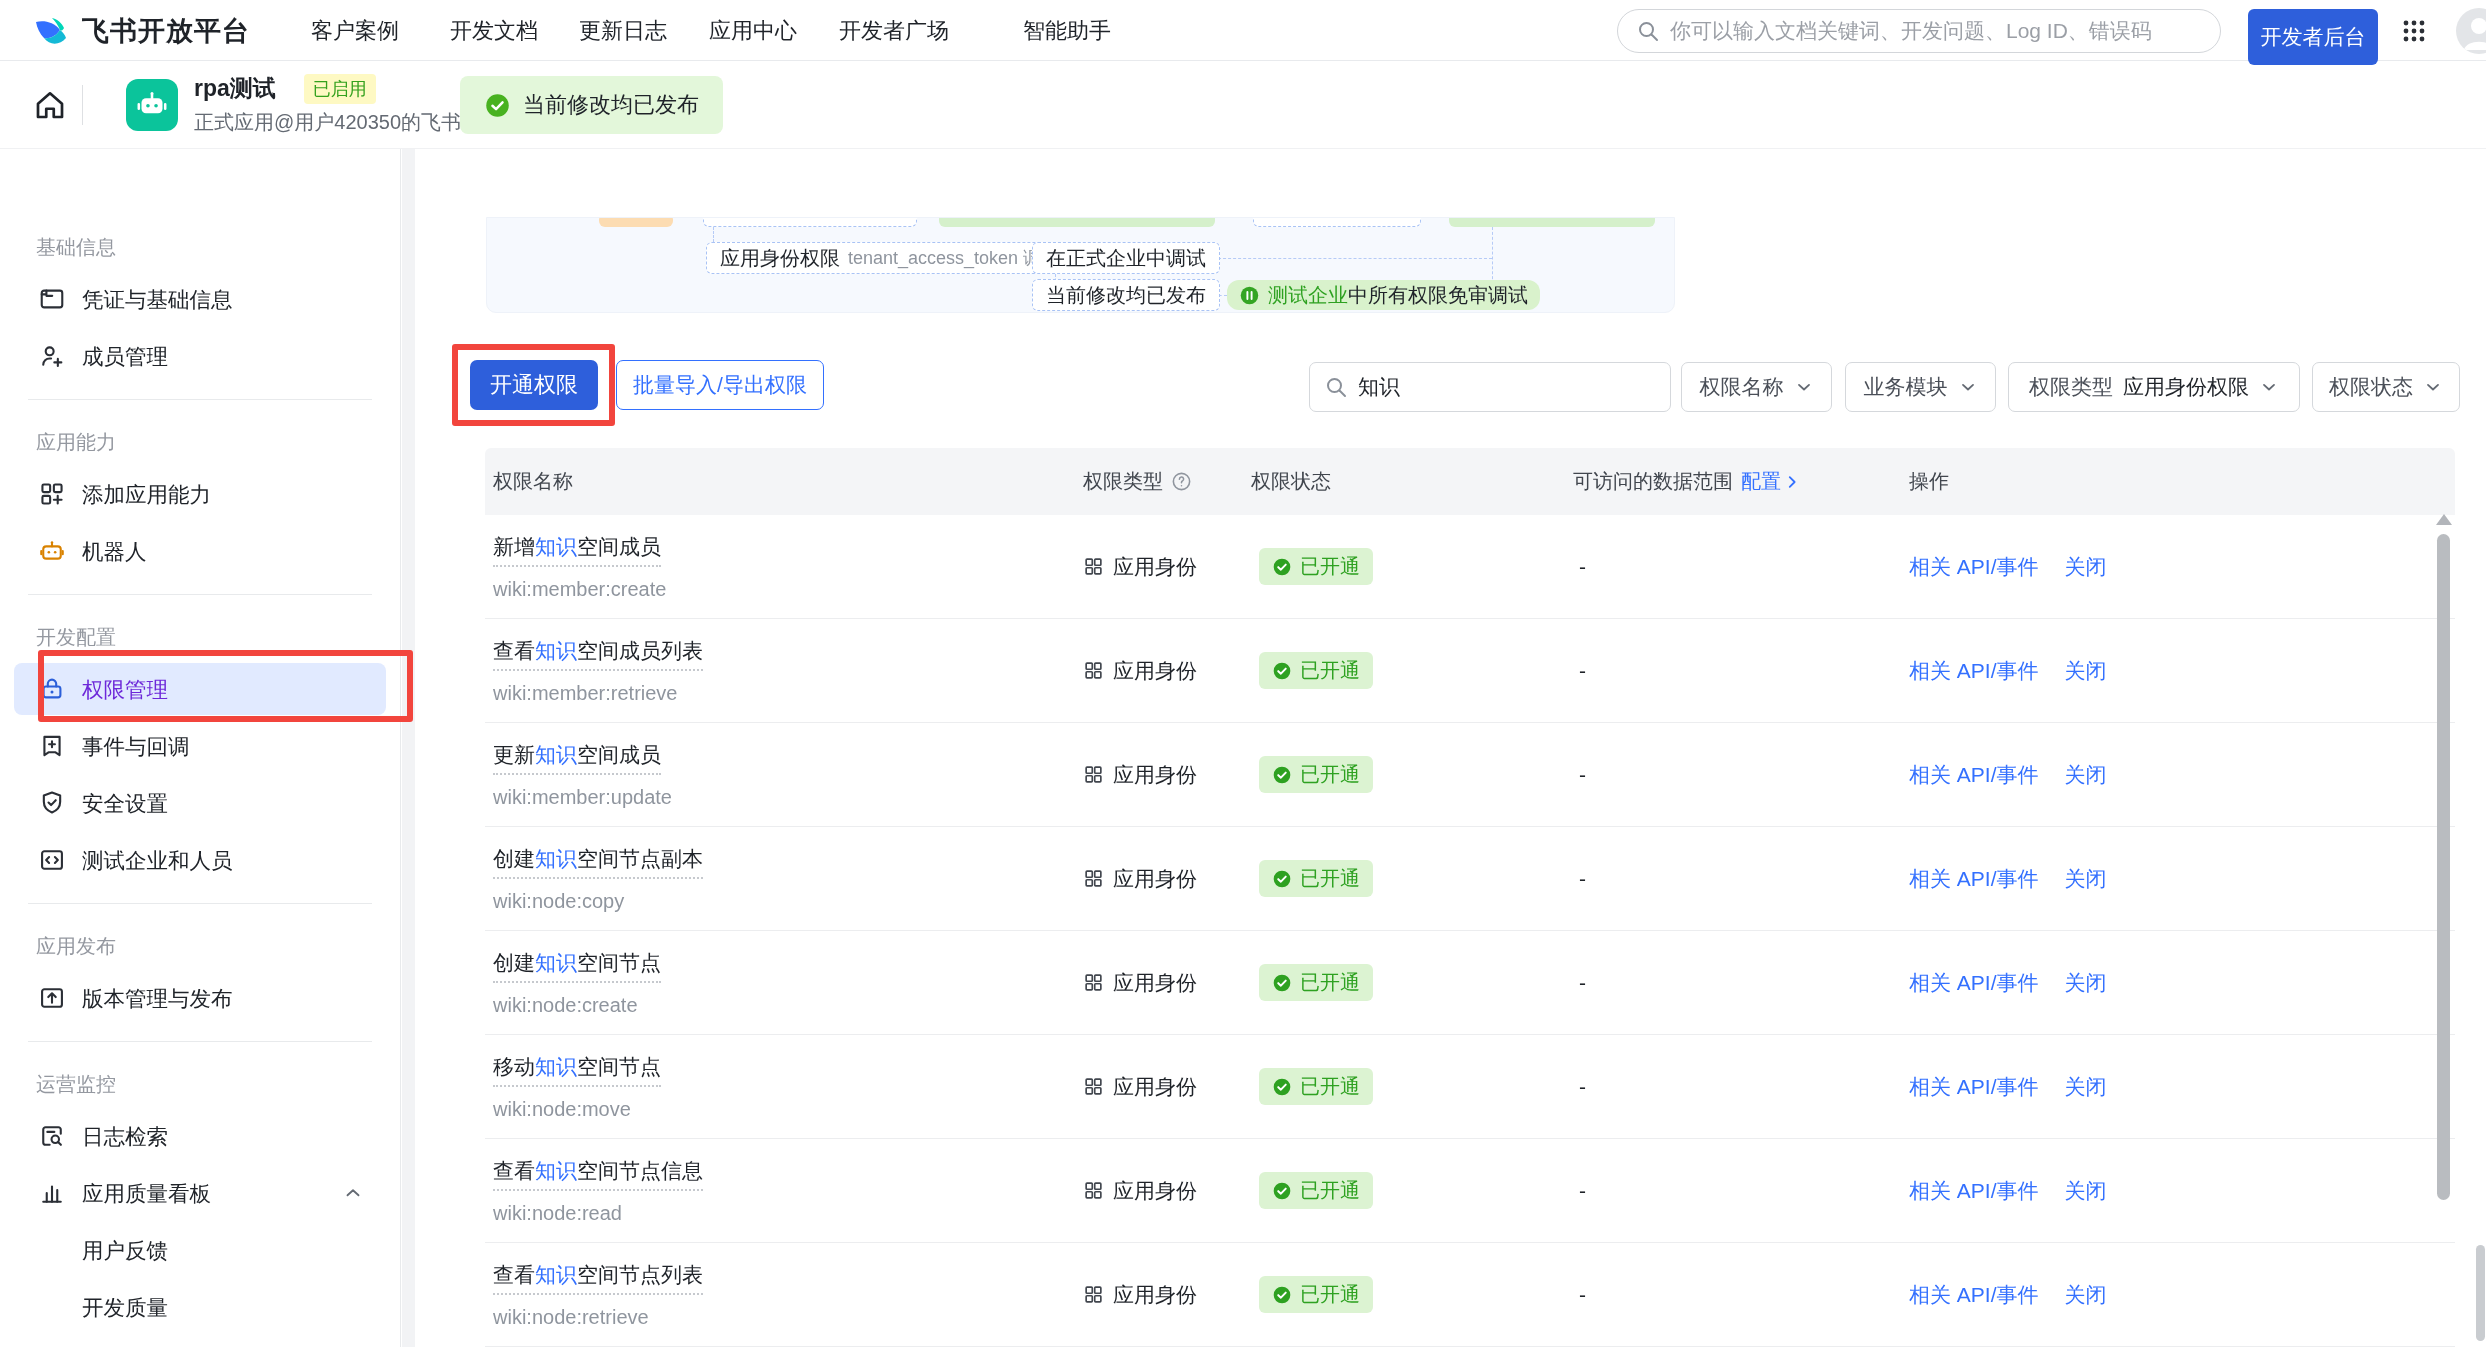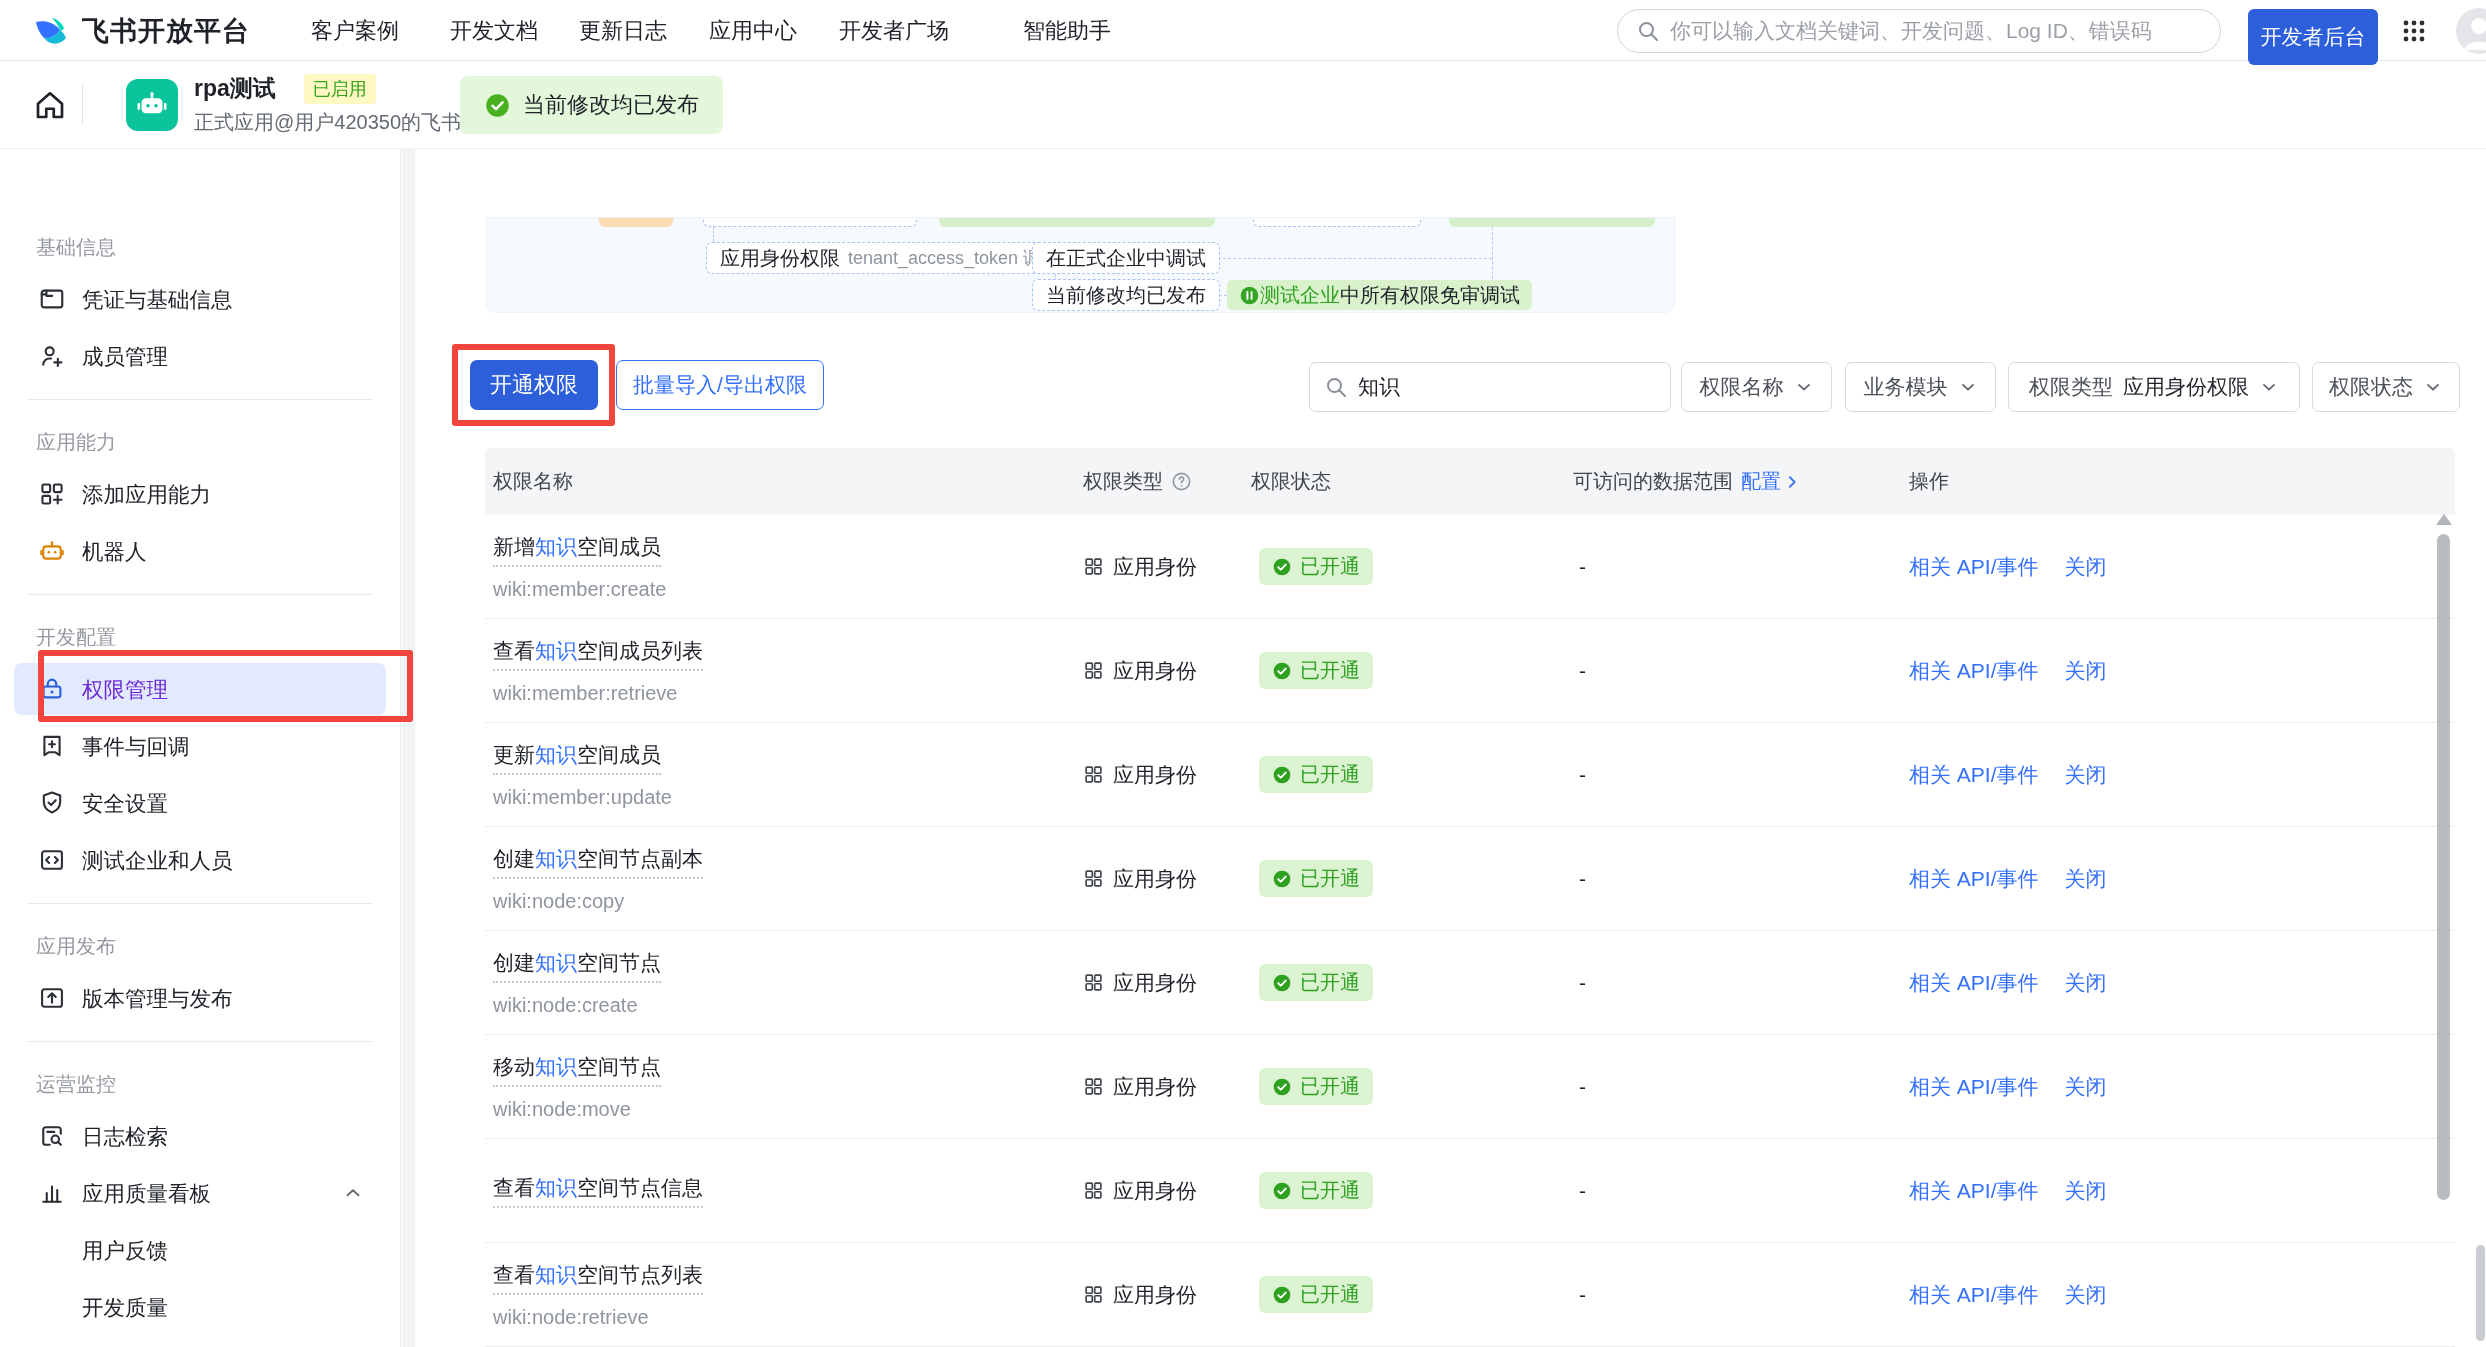--- a/index.html
+++ b/index.html
@@ -59,22 +59,22 @@
   
   .panel { position:absolute; left:486px; top:217px; width:1189px; height:96px; background:#f6f9fe;
     border:1px solid #eef2f9; border-radius:0 0 10px 10px; overflow:hidden; }
   .frag { position:absolute; border-radius:6px; }
   .dash-box { position:absolute; background:#fff; border:1.5px dashed #a9c3f5; border-radius:6px;
     display:flex; align-items:center; gap:8px; padding:0 13px; height:32px; font-size:20px; color:#1f2329;
     white-space:nowrap; }
   .dash-box .gray { font-size:18px; color:#8f959e; }
   .conn-v { position:absolute; width:0; border-left:1.5px dashed #b6cbf7; }
   .conn-h { position:absolute; height:0; border-top:1.5px dashed #b6cbf7; }
-  .free-badge { position:absolute; height:30px; background:#d9f2cc; border-radius:5px; display:flex;
-    align-items:center; gap:0; padding:0 12px; font-size:20px; white-space:nowrap; }
+  .free-badge { position:absolute; height:30px; background:#d9f2cc; border-radius:12px; display:flex;
+    align-items:center; gap:8px; padding:0 12px; font-size:20px; white-space:nowrap; }
   .free-badge .grn { color:#2ea121; }
 
   
   .btn-primary { position:absolute; left:470px; top:360px; width:128px; height:50px; background:#2e5fdb;
     color:#fff; font-size:22px; border:none; border-radius:7px; cursor:pointer; font-family:inherit; }
   .btn-outline { position:absolute; left:616px; top:360px; width:208px; height:50px; background:#fff;
     color:#3370ff; font-size:21px; border:1px solid #3370ff; border-radius:7px; cursor:pointer; font-family:inherit; }
   .tb-search { position:absolute; left:1309px; top:362px; width:362px; height:50px; border:1px solid #d5d8dc;
     border-radius:7px; background:#fff; display:flex; align-items:center; gap:10px; padding:0 14px; }
   .tb-search .val { font-size:21px; color:#1f2329; }
@@ -665,20 +665,21 @@
       <a class="blue-link">相关 API/事件</a>
       <a class="blue-link">关闭</a>
     </div>
   </div>
 
   <div class="trow">
     <div>
       <div>
         <span class="ptitle"><span>查看</span><span class="hl">知识</span><span>空间节点信息</span></span>
       </div>
+      <div class="pcode">wiki:node:read</div>
     </div>
     <div class="cell-type">
       <span>
         <svg width="21" height="21" viewBox="0 0 24 24" fill="none" stroke="#41464e" stroke-width="1.9">
           <rect x="3.6" y="3.6" width="7" height="7" rx="1"></rect>
               <rect x="13.4" y="3.6" width="7" height="7" rx="1"></rect>
           <rect x="3.6" y="13.4" width="7" height="7" rx="1"></rect>
               <rect x="13.4" y="13.4" width="7" height="7" rx="1"></rect>
         </svg>
       </span>

